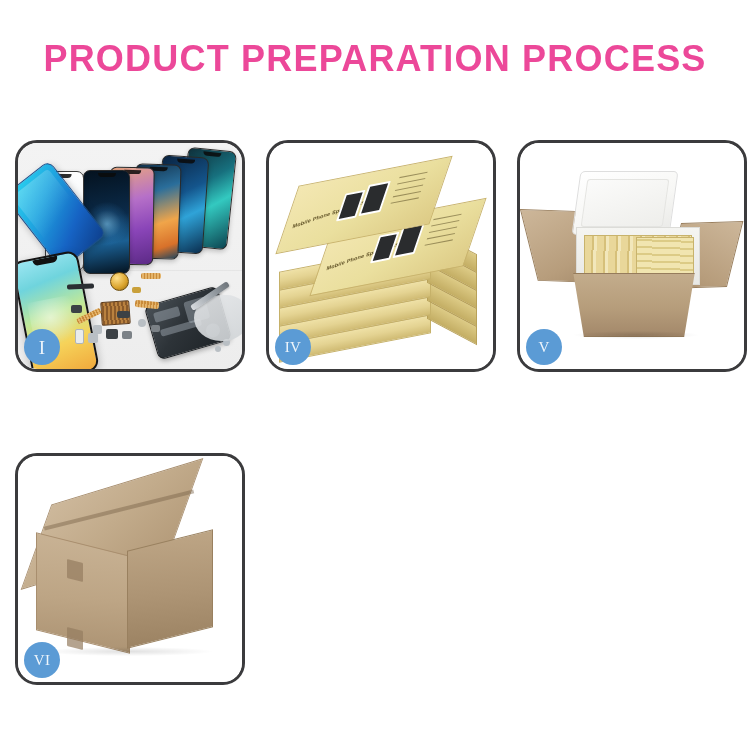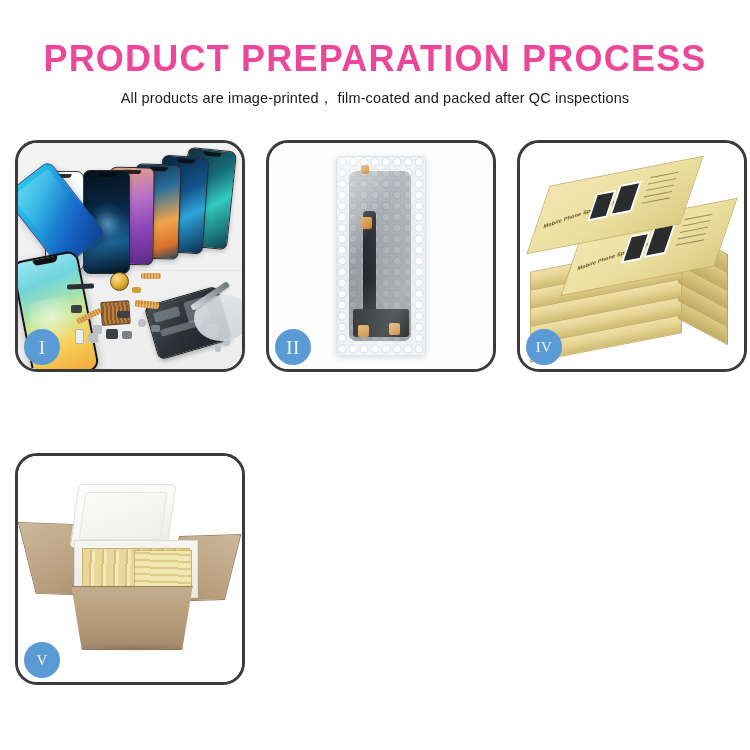--- a/index.html
+++ b/index.html
@@ -570,21 +570,20 @@
     left: 26px; bottom: 26px;
     width: 168px; height: 9px;
     background: radial-gradient(ellipse at center, rgba(0,0,0,0.12), rgba(0,0,0,0) 72%);
   }
 </style>
 </head>
 <body>
 
 <div class="header">
   <h1 class="main-title">PRODUCT PREPARATION PROCESS</h1>
-  <p class="sub-title">All products are image-printed， film-coated and packed after QC inspections</p>
 </div>
 
 <div class="grid">
 
   <div class="panel">
     <div class="stage">
       <div class="p1-bg"></div>
       <div class="p1-shelf"></div>
 
       <div class="ph ph-a">
@@ -636,36 +635,20 @@
       <div class="prt" style="left:133px; top:182px; width:9px; height:7px;"></div>
       <div class="prt l" style="left:205px; top:196px; width:7px; height:7px; border-radius:50%;"></div>
       <div class="prt l" style="left:197px; top:203px; width:6px; height:6px; border-radius:50%;"></div>
 
       <div class="hand"></div>
       <div class="tweezer"></div>
     </div>
     <div class="badge">I</div>
   </div>
 
-  <div class="panel">
-    <div class="stage">
-      <div class="p2-bg"></div>
-      <div class="bubblepack">
-        <div class="bp-inner"></div>
-        <div class="bp-flex"></div>
-        <div class="bp-chipblock"></div>
-        <div class="bp-connector bp-c1"></div>
-        <div class="bp-connector bp-c2"></div>
-        <div class="bp-connector bp-c3"></div>
-        <div class="bp-connector bp-c4"></div>
-        <div class="bp-sheen"></div>
-      </div>
-    </div>
-    <div class="badge">II</div>
-  </div>
 
 
   <div class="panel">
     <div class="stage">
       <div class="p4-bg"></div>
       <div class="stack">
 
         <div class="bx" style="left:10px; top:186px;"></div>
         <div class="bx-side" style="left:158px; top:170px;"></div>
         <div class="bx" style="left:10px; top:168px;"></div>
@@ -712,14 +695,27 @@
       <div class="v-foamlid"></div>
       <div class="v-foambox"></div>
       <div class="v-inner"></div>
       <div class="v-inner2"></div>
       <div class="v-body"></div>
       <div class="v-shadow"></div>
     </div>
     <div class="badge small">V</div>
   </div>
 
+  <div class="panel">
+    <div class="stage">
+      <div class="p6-bg"></div>
+      <div class="c-top"></div>
+      <div class="c-seam"></div>
+      <div class="c-front"></div>
+      <div class="c-right"></div>
+      <div class="c-tape c-t1"></div>
+      <div class="c-tape c-t2"></div>
+      <div class="c-shadow"></div>
+    </div>
+    <div class="badge small">VI</div>
+  </div>
 
 </div>
 
 </body></html>

